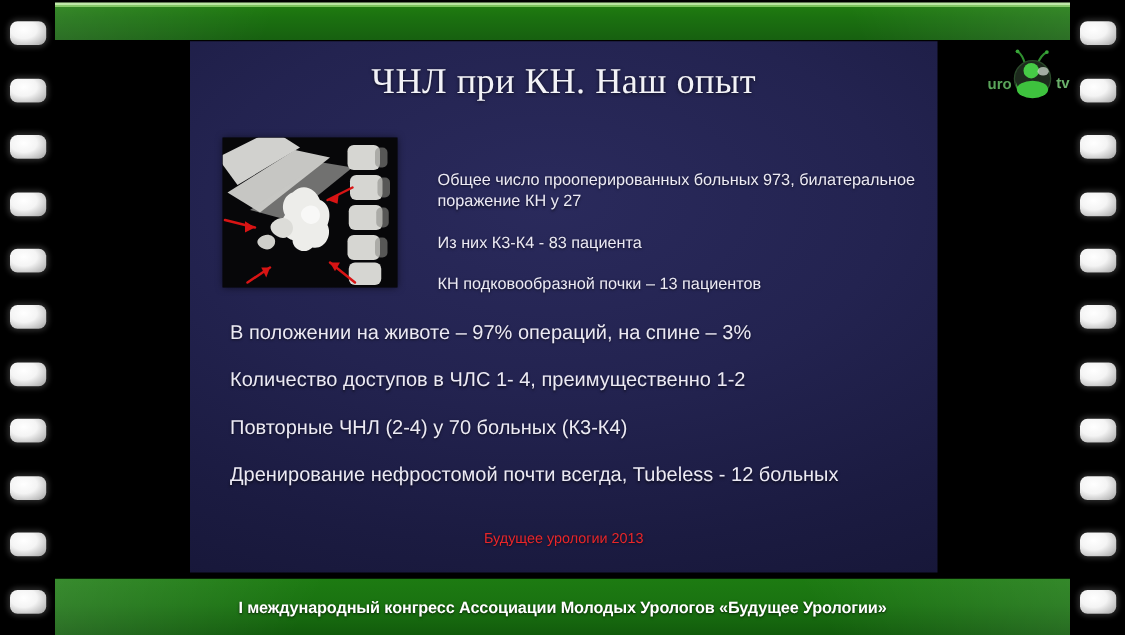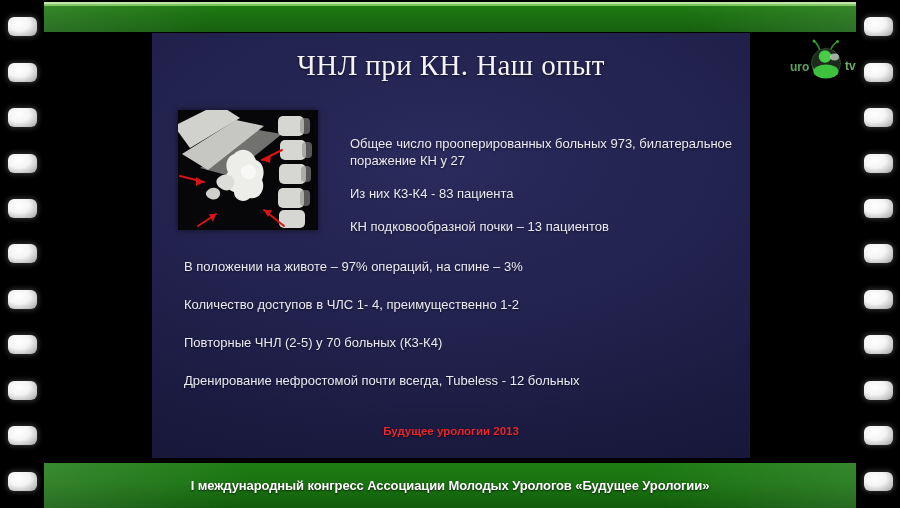--- a/index.html
+++ b/index.html
@@ -167,36 +167,36 @@
   #upper-text .para { margin-bottom: 16px; }
   #upper-text .para:last-child { margin-bottom: 0; }
 
   
   #lower-text {
     position: absolute;
     left: 32px;
     top: 225px;
     width: 545px;
     color: #eceaf4;
-    font-size: 13px;
+    font-size: 16px;
     line-height: 17px;
     text-shadow: 0 1px 2px rgba(0,0,0,0.55);
   }
   #lower-text .para { margin-bottom: 21px; }
   #lower-text .para:last-child { margin-bottom: 0; }
 
   #slide-footnote {
     position: absolute;
     left: 0;
     right: 0;
     top: 392px;
     text-align: center;
     color: #e8262a;
     font-size: 11.5px;
-    font-weight: bold;
+    font-weight: normal;
     text-shadow: 0 1px 2px rgba(0,0,0,0.55);
   }
 </style>
 </head>
 <body>
 
 <div id="film-frame">
 
   <div class="sprocket-column" id="sprockets-left">
     <div class="sprocket"></div>
@@ -301,21 +301,21 @@
 
     <div id="upper-text">
       <div class="para">Общее число прооперированных  больных  973, билатеральное поражение КН у 27</div>
       <div class="para">Из них К3-К4 - 83 пациента</div>
       <div class="para">КН подковообразной почки – 13 пациентов</div>
     </div>
 
     <div id="lower-text">
       <div class="para">В положении на животе – 97% операций, на спине – 3%</div>
       <div class="para">Количество доступов  в ЧЛС 1- 4, преимущественно 1-2</div>
-      <div class="para">Повторные ЧНЛ (2-5) у 70 больных (К3-К4)</div>
+      <div class="para">Повторные ЧНЛ (2-4) у 70 больных (К3-К4)</div>
       <div class="para">Дренирование нефростомой почти всегда, Tubeless  -  12 больных</div>
     </div>
 
     <div id="slide-footnote">Будущее урологии 2013</div>
   </div>
 
   <div id="bottom-banner">
     <div id="banner-text">I международный конгресс Ассоциации Молодых Урологов «Будущее Урологии»</div>
   </div>
 

